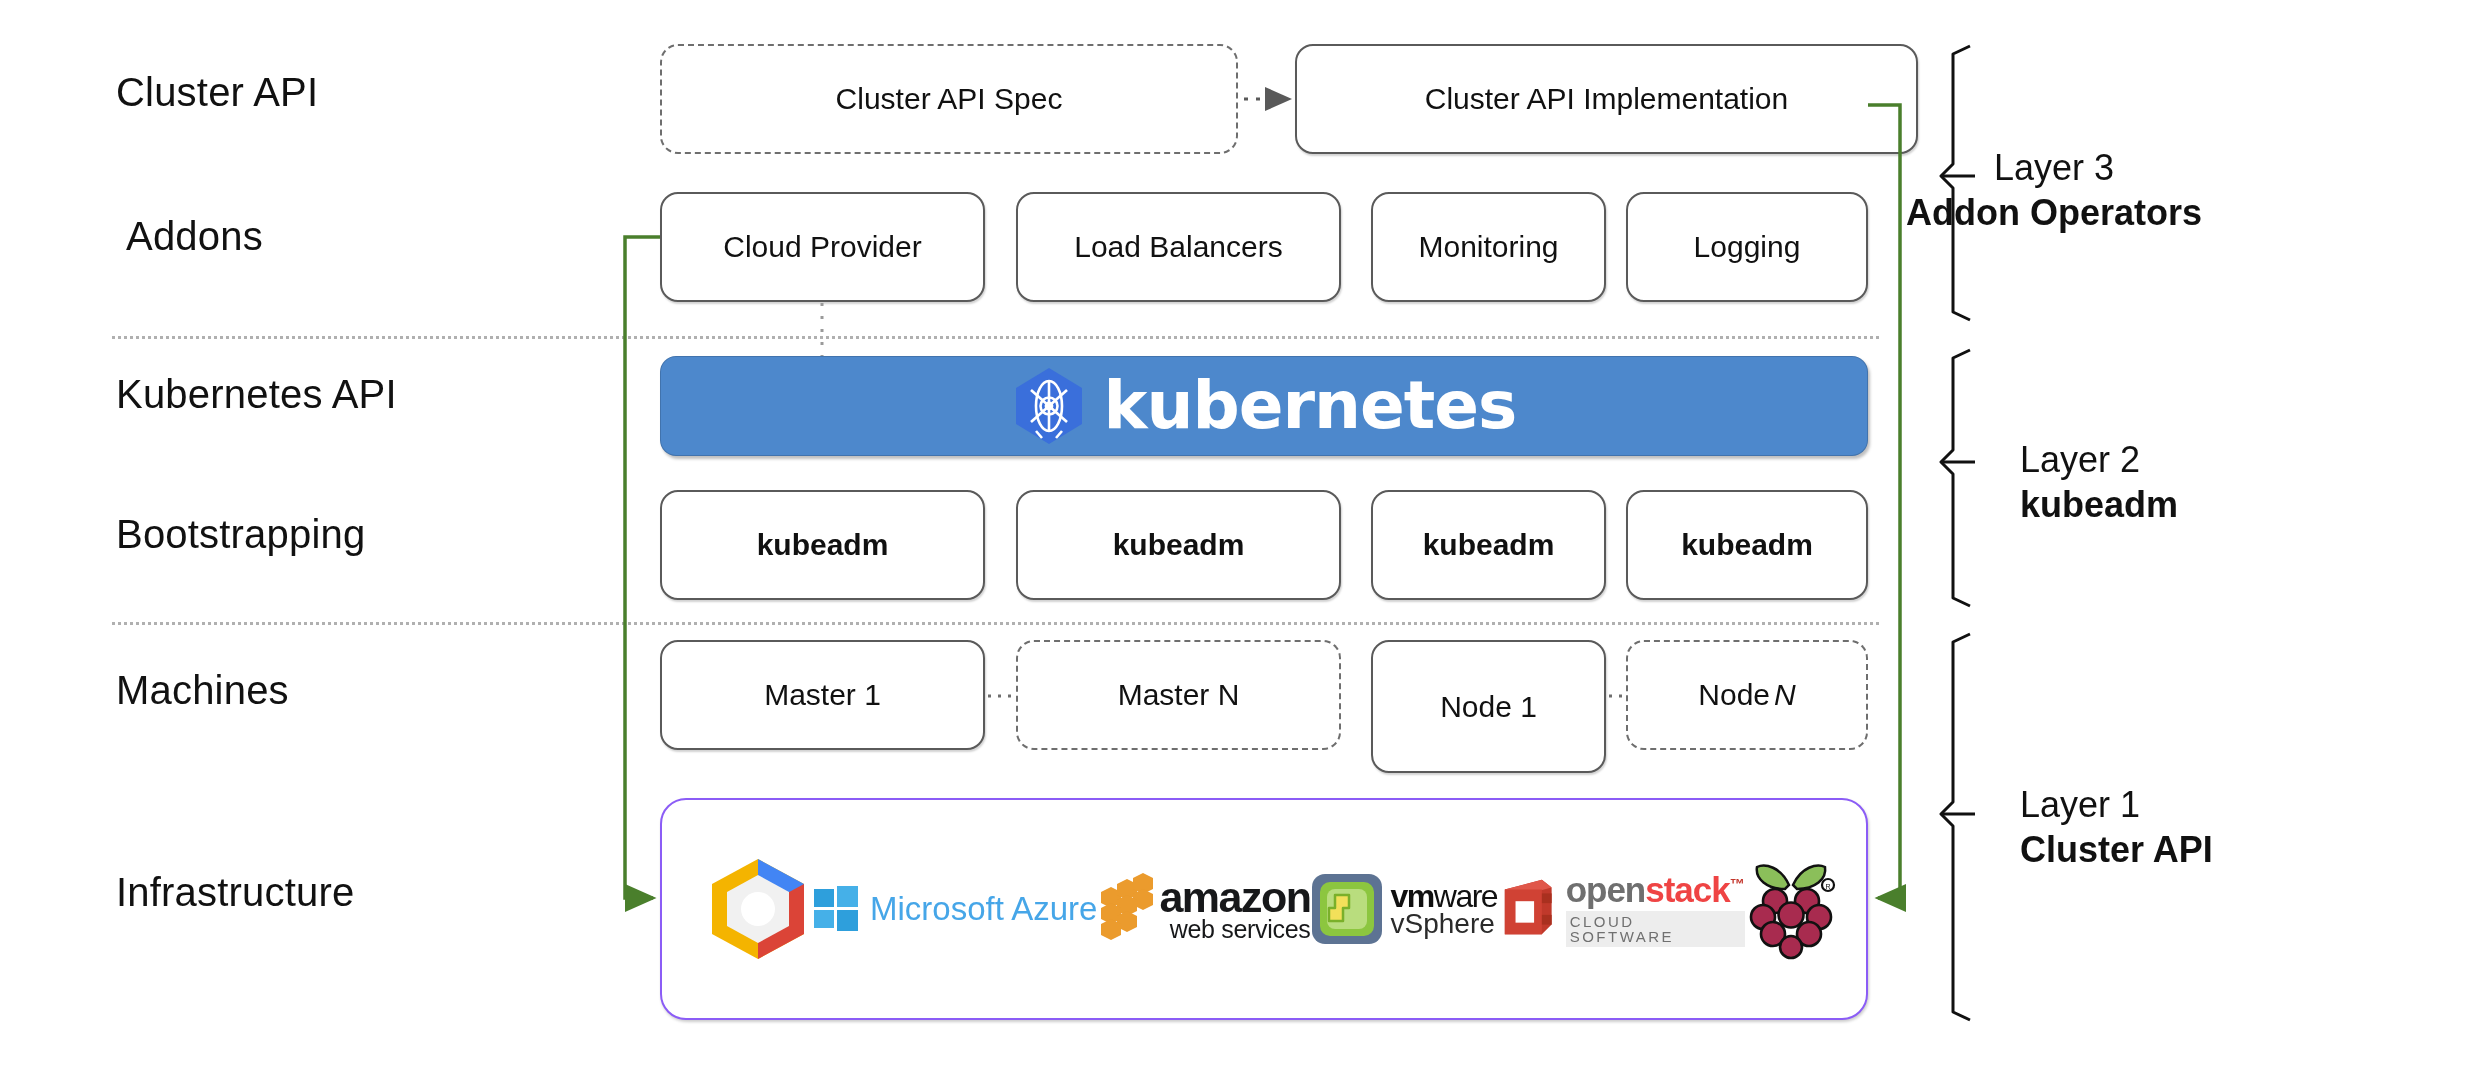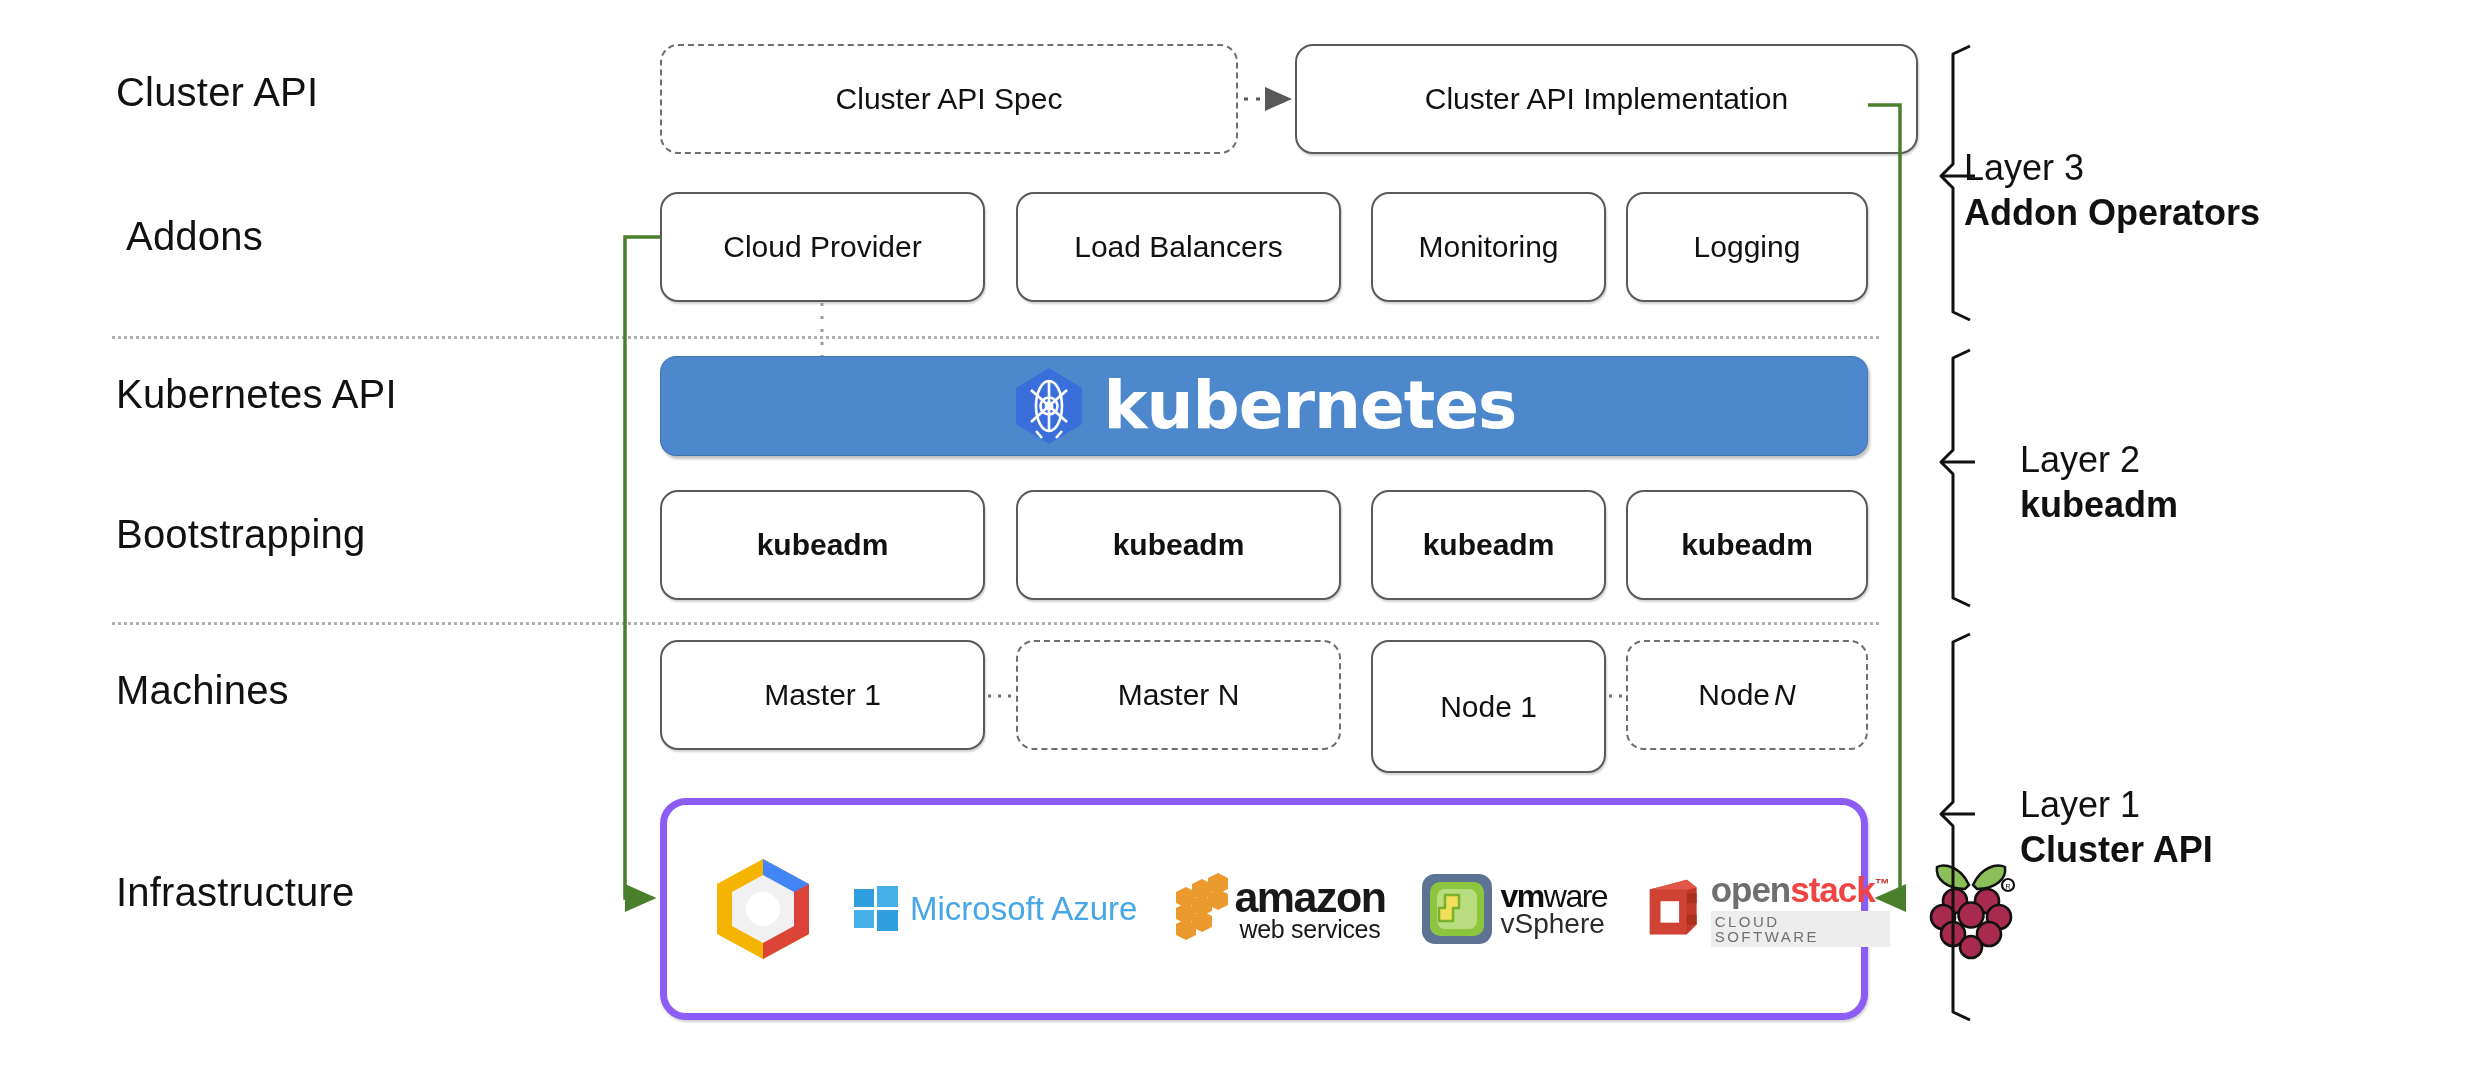--- a/index.html
+++ b/index.html
@@ -71,49 +71,48 @@
     color: #ffffff;
     letter-spacing: -1px;
     line-height: 1;
   }
 
   
   .infra-box {
     position: absolute;
     box-sizing: border-box;
     background: #ffffff;
-    border: 7px solid #8b5cf6;
+    border: 2px solid #8b5cf6;
     border-radius: 26px;
     display: flex;
     align-items: center;
     justify-content: space-between;
     padding: 0 42px;
     box-shadow: 1px 2px 3px rgba(0,0,0,0.2);
-    gap: 35px;
   }
   .logo-slot {
     display: flex;
     align-items: center;
     justify-content: center;
   }
 
   
   .azure { gap: 10px; }
   .azure-text {
     font-size: 33px;
     color: #46a6e8;
     font-family: "Liberation Sans", sans-serif;
     white-space: nowrap;
   }
 
   
   .aws-text {
     font-family: "Liberation Sans", sans-serif;
     line-height: 0.95;
-    text-align: center;
+    text-align: right;
   }
   .aws-top {
     font-size: 43px;
     font-weight: bold;
     color: #17181a;
     letter-spacing: -1.5px;
     display: block;
   }
   .aws-bot {
     font-size: 25px;
@@ -335,21 +334,21 @@
           <circle cx="46" cy="92" r="11"></circle>
         </g>
         <g fill="none" stroke="#111" stroke-width="2.2">
           <circle cx="83" cy="30" r="6"></circle>
         </g>
         <text x="83" y="33.5" font-size="7" text-anchor="middle" fill="#111" font-family="'Liberation Sans', sans-serif">R</text>
       </svg>
     </span>
   </div>
 
-  <div class="layer-cap" style="left:1964px; top:145px;">
+  <div class="layer-cap" style="left:1906px; top:145px;text-align:center;">
     <div>Layer 3</div>
     <div class="strong">Addon Operators</div>
   </div>
   <div class="layer-cap" style="left:2020px; top:437px;">
     <div>Layer 2</div>
     <div class="strong">kubeadm</div>
   </div>
   <div class="layer-cap" style="left:2020px; top:782px;">
     <div>Layer 1</div>
     <div class="strong">Cluster API</div>

